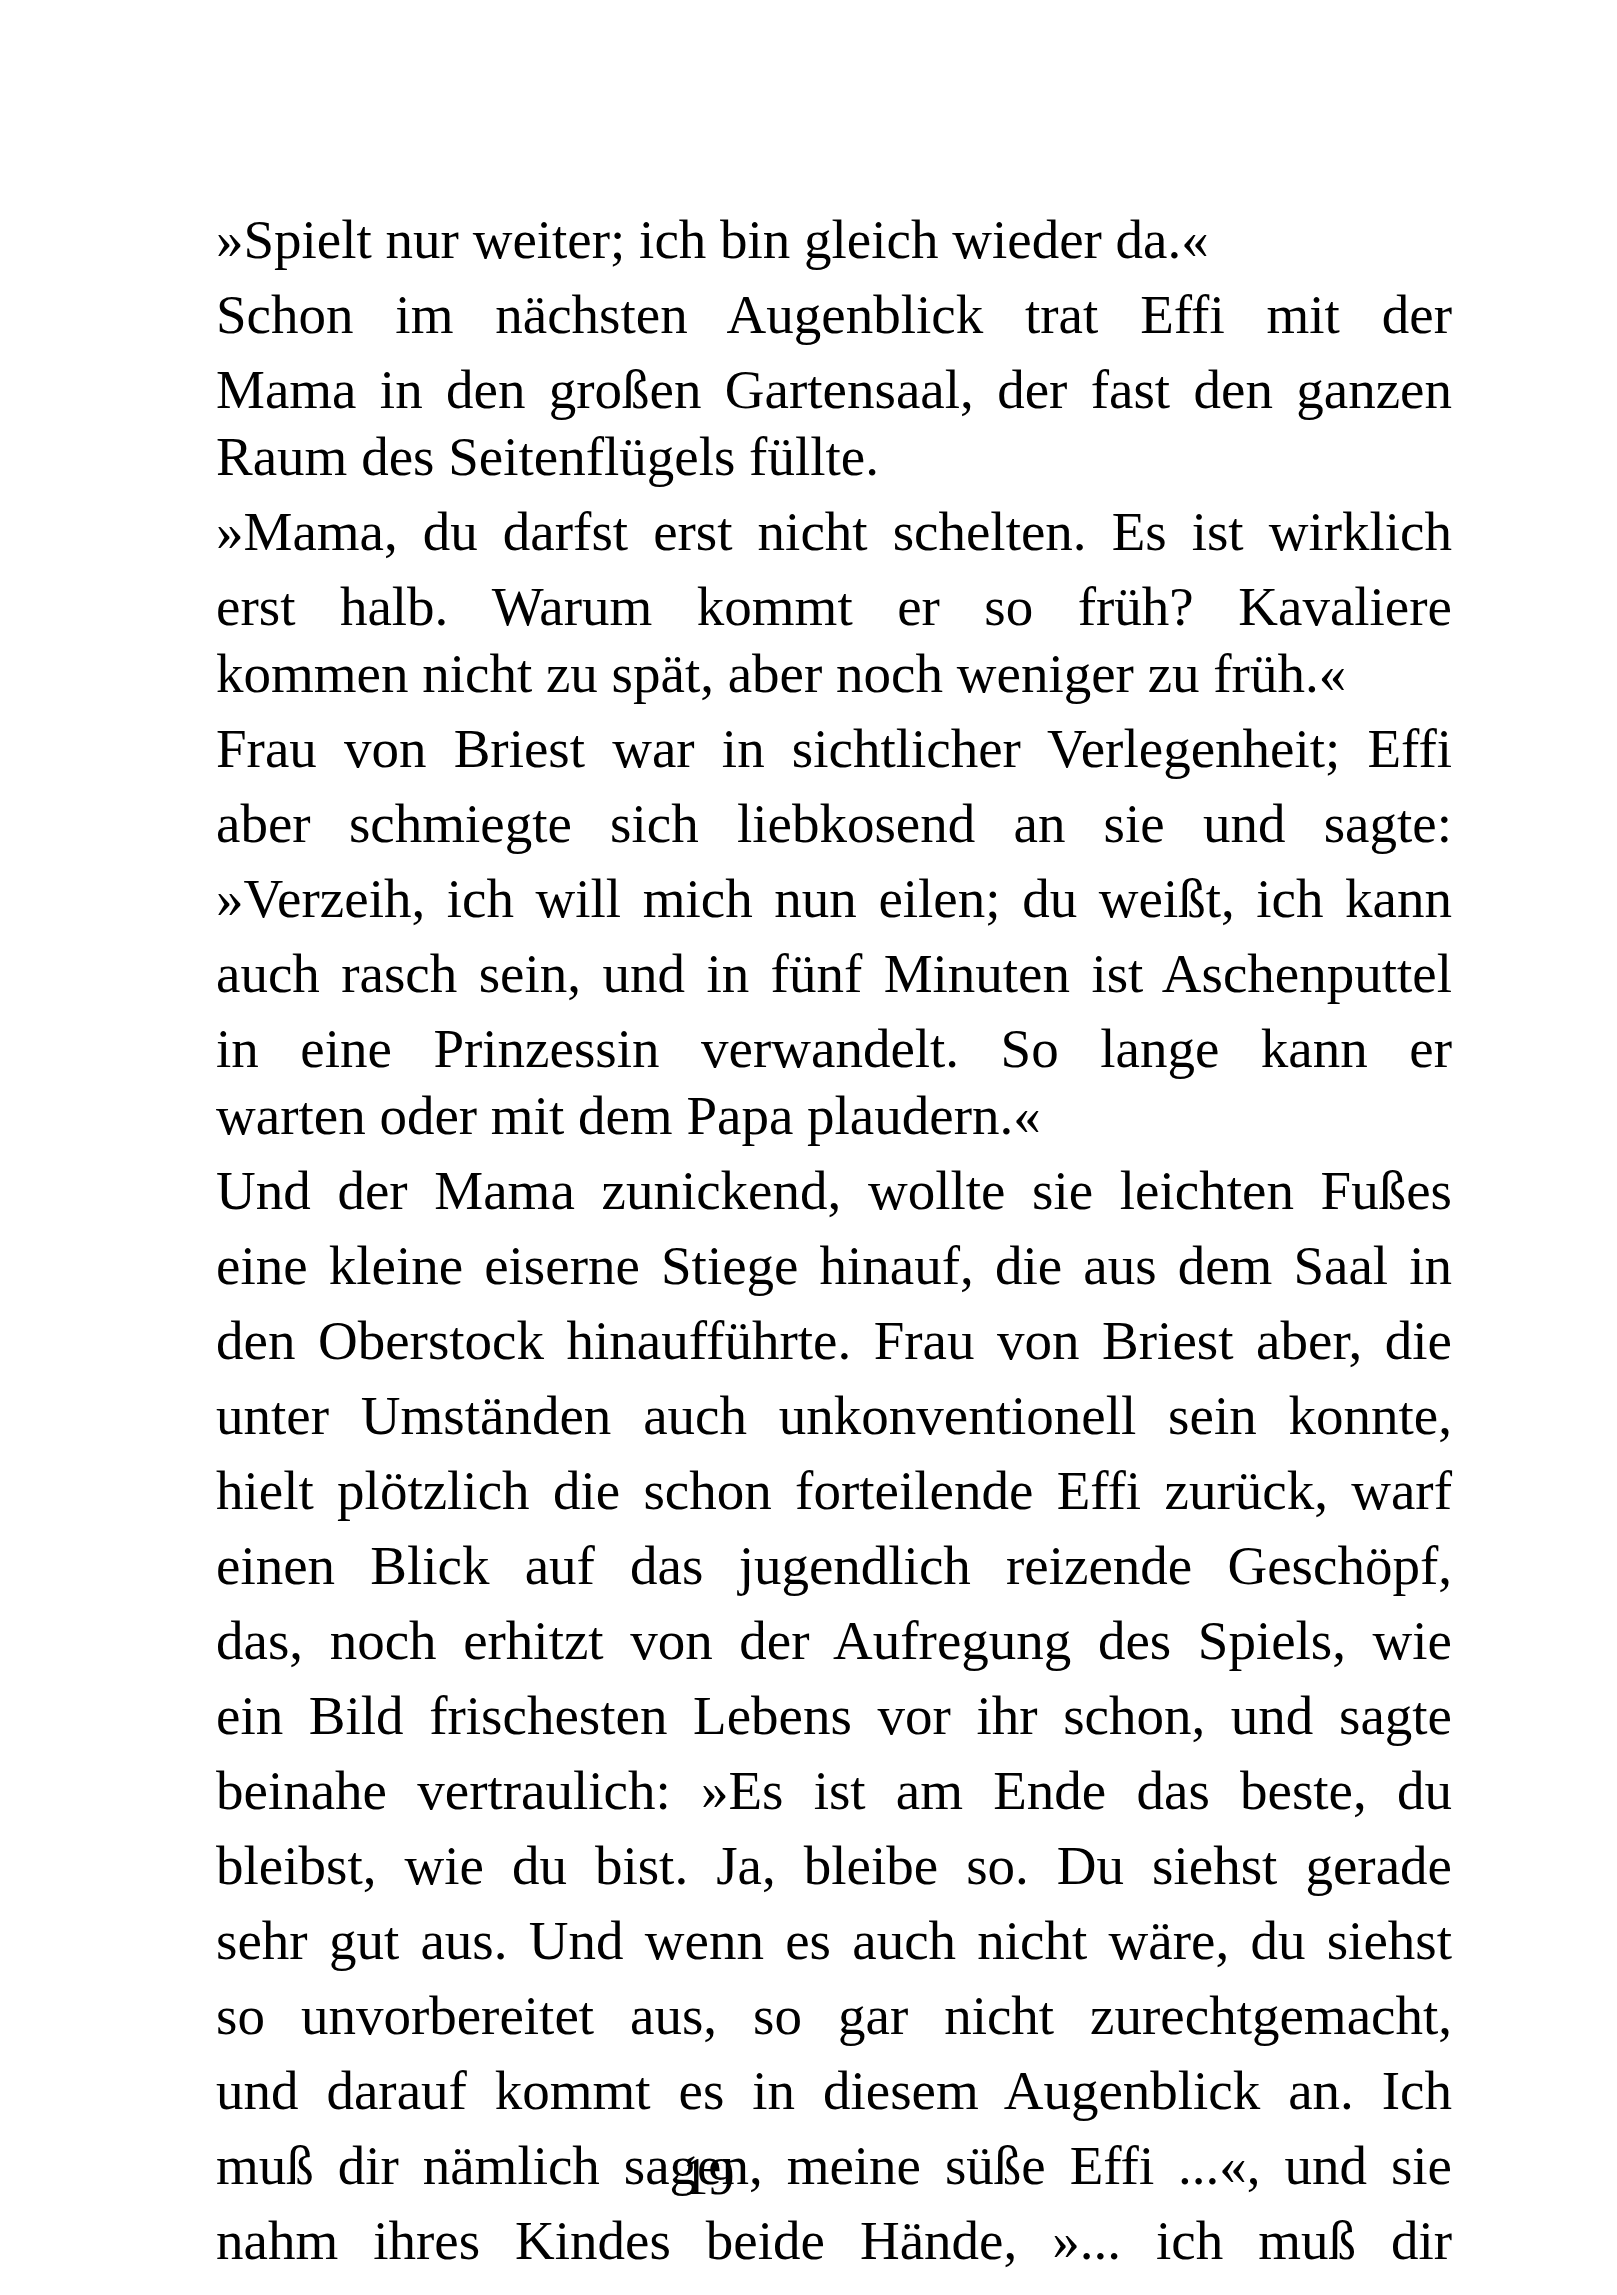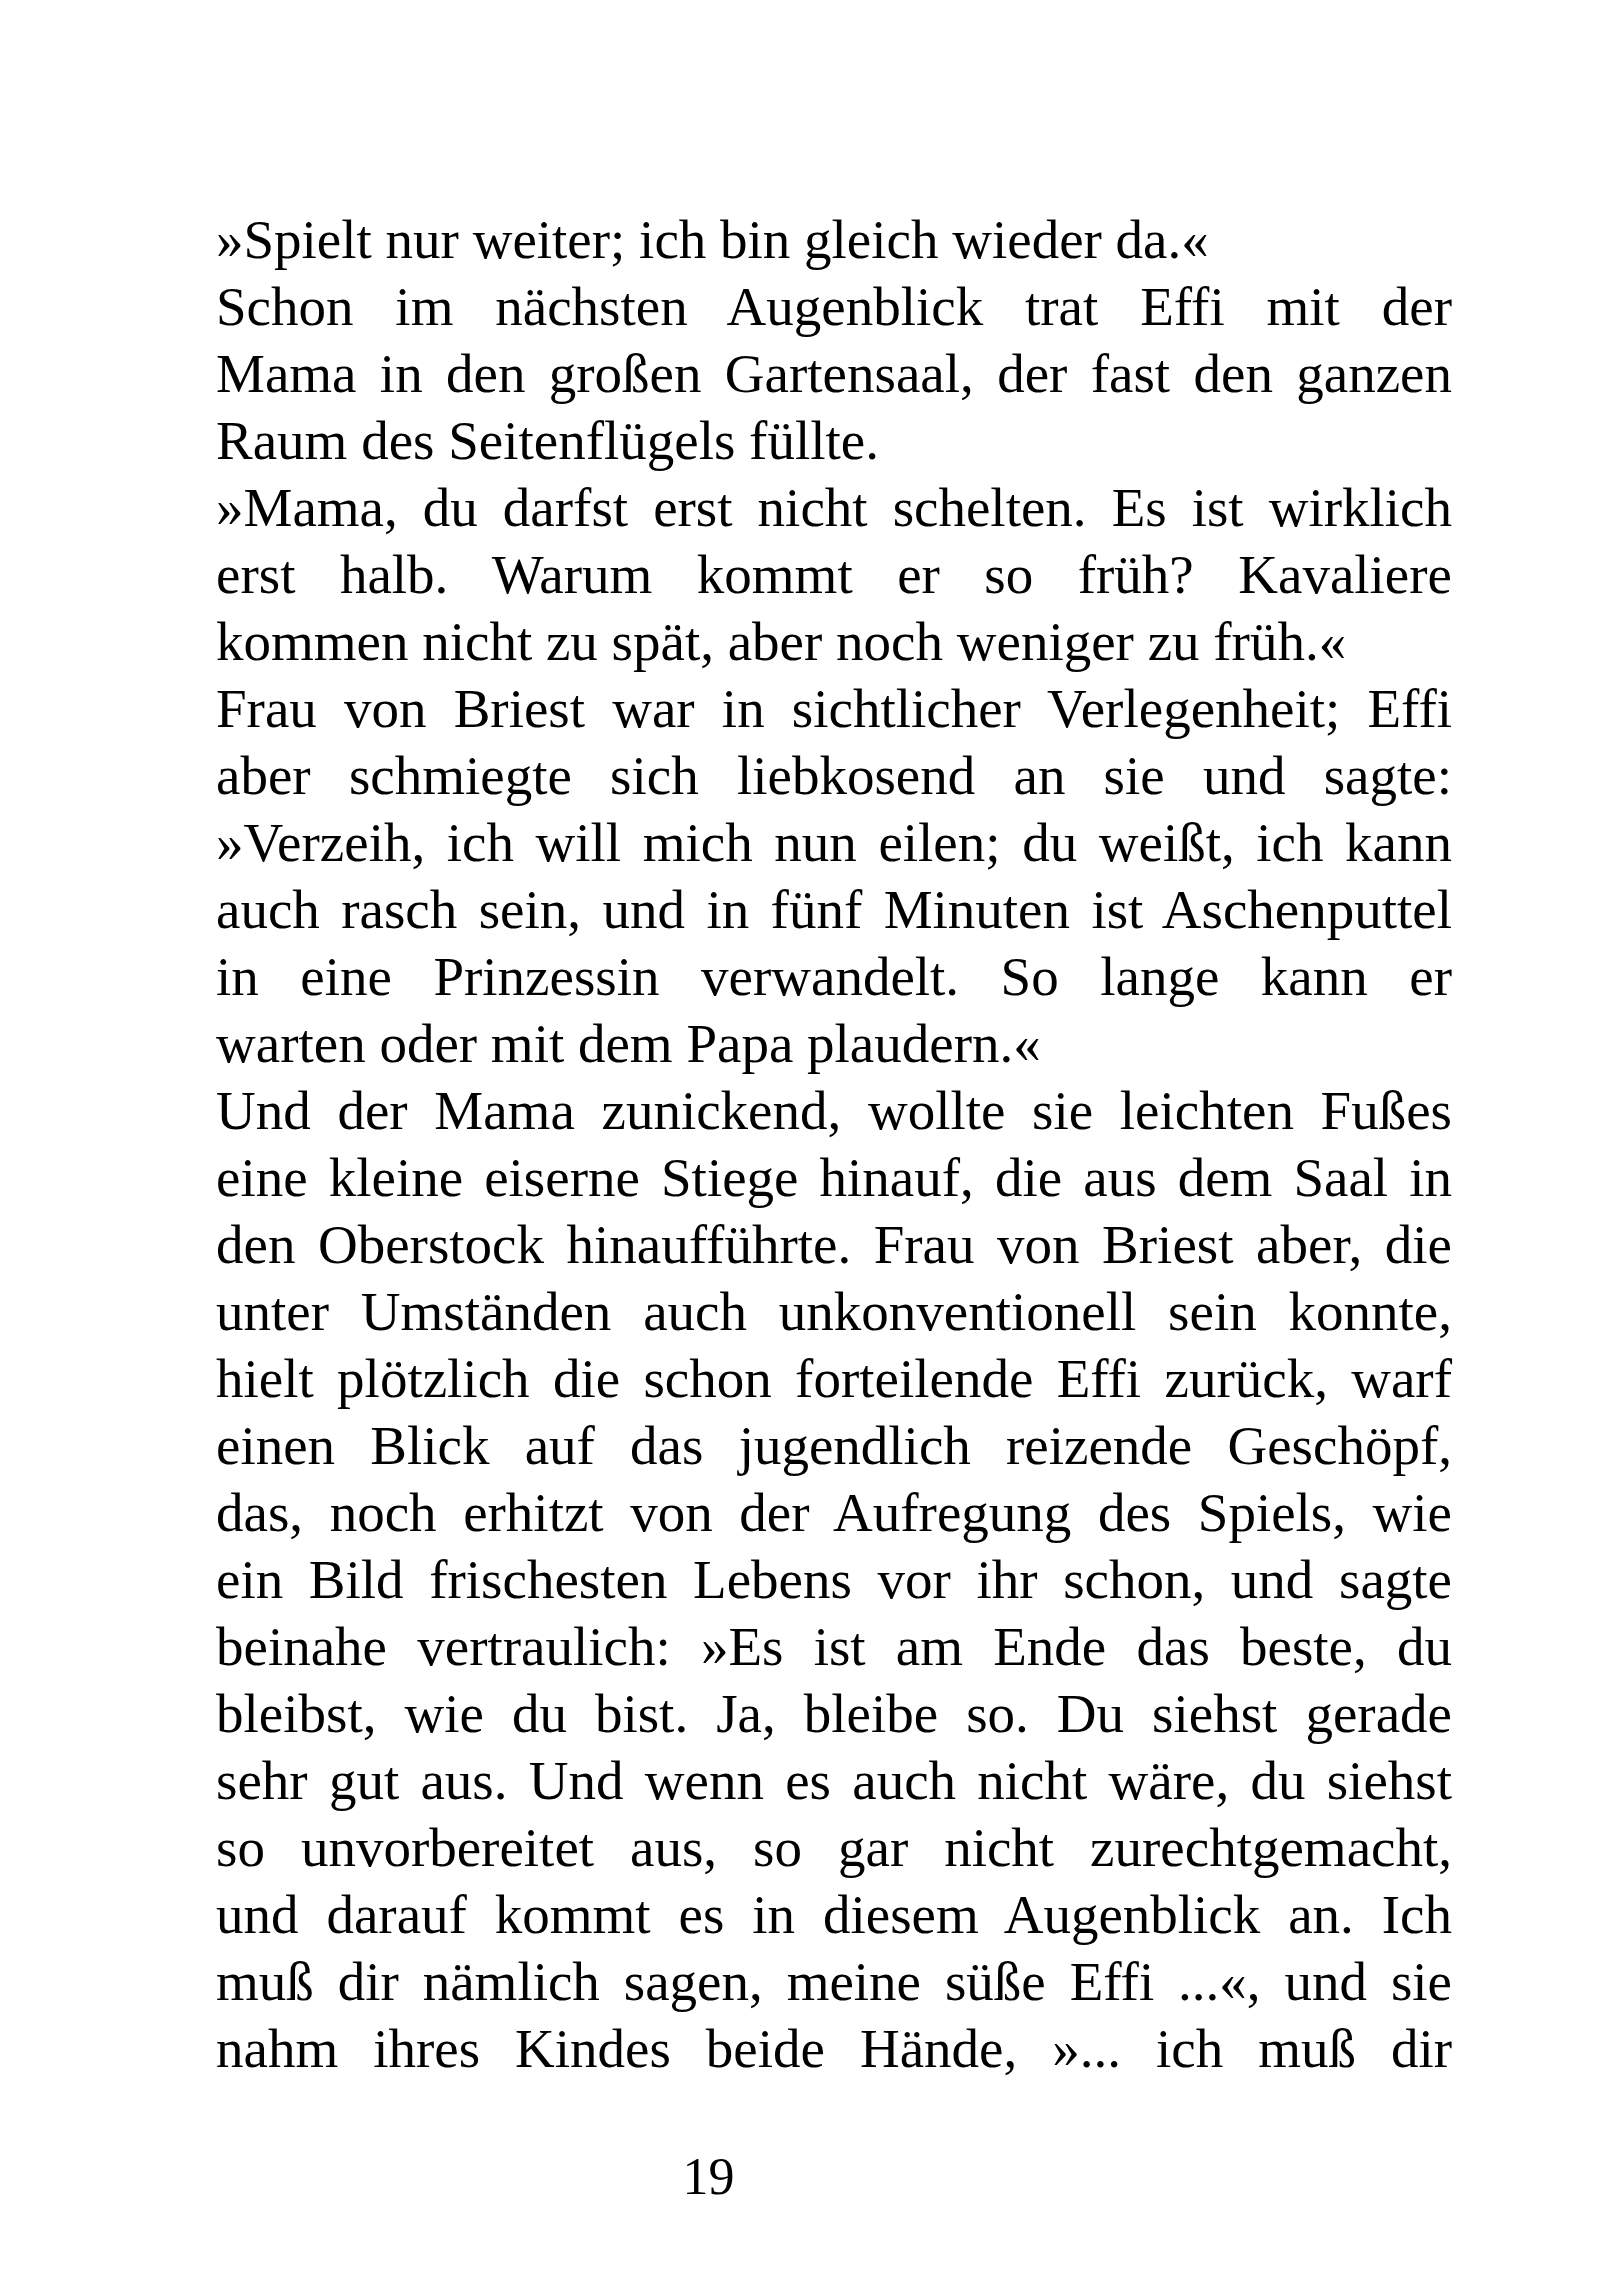--- a/index.html
+++ b/index.html
@@ -27,20 +27,21 @@
     padding: 0;
   }
   .line {
     margin: 0;
     padding: 0;
     text-align: left;
   }
   .line.j {
     text-align: justify;
     text-align-last: justify;
+    margin-top: 8px;
   }
   .page-number {
     position: absolute;
     left: 0;
     top: 2148px;
     width: 1417px;
     text-align: center;
     font-size: 52px;
     line-height: 1.1;
   }

